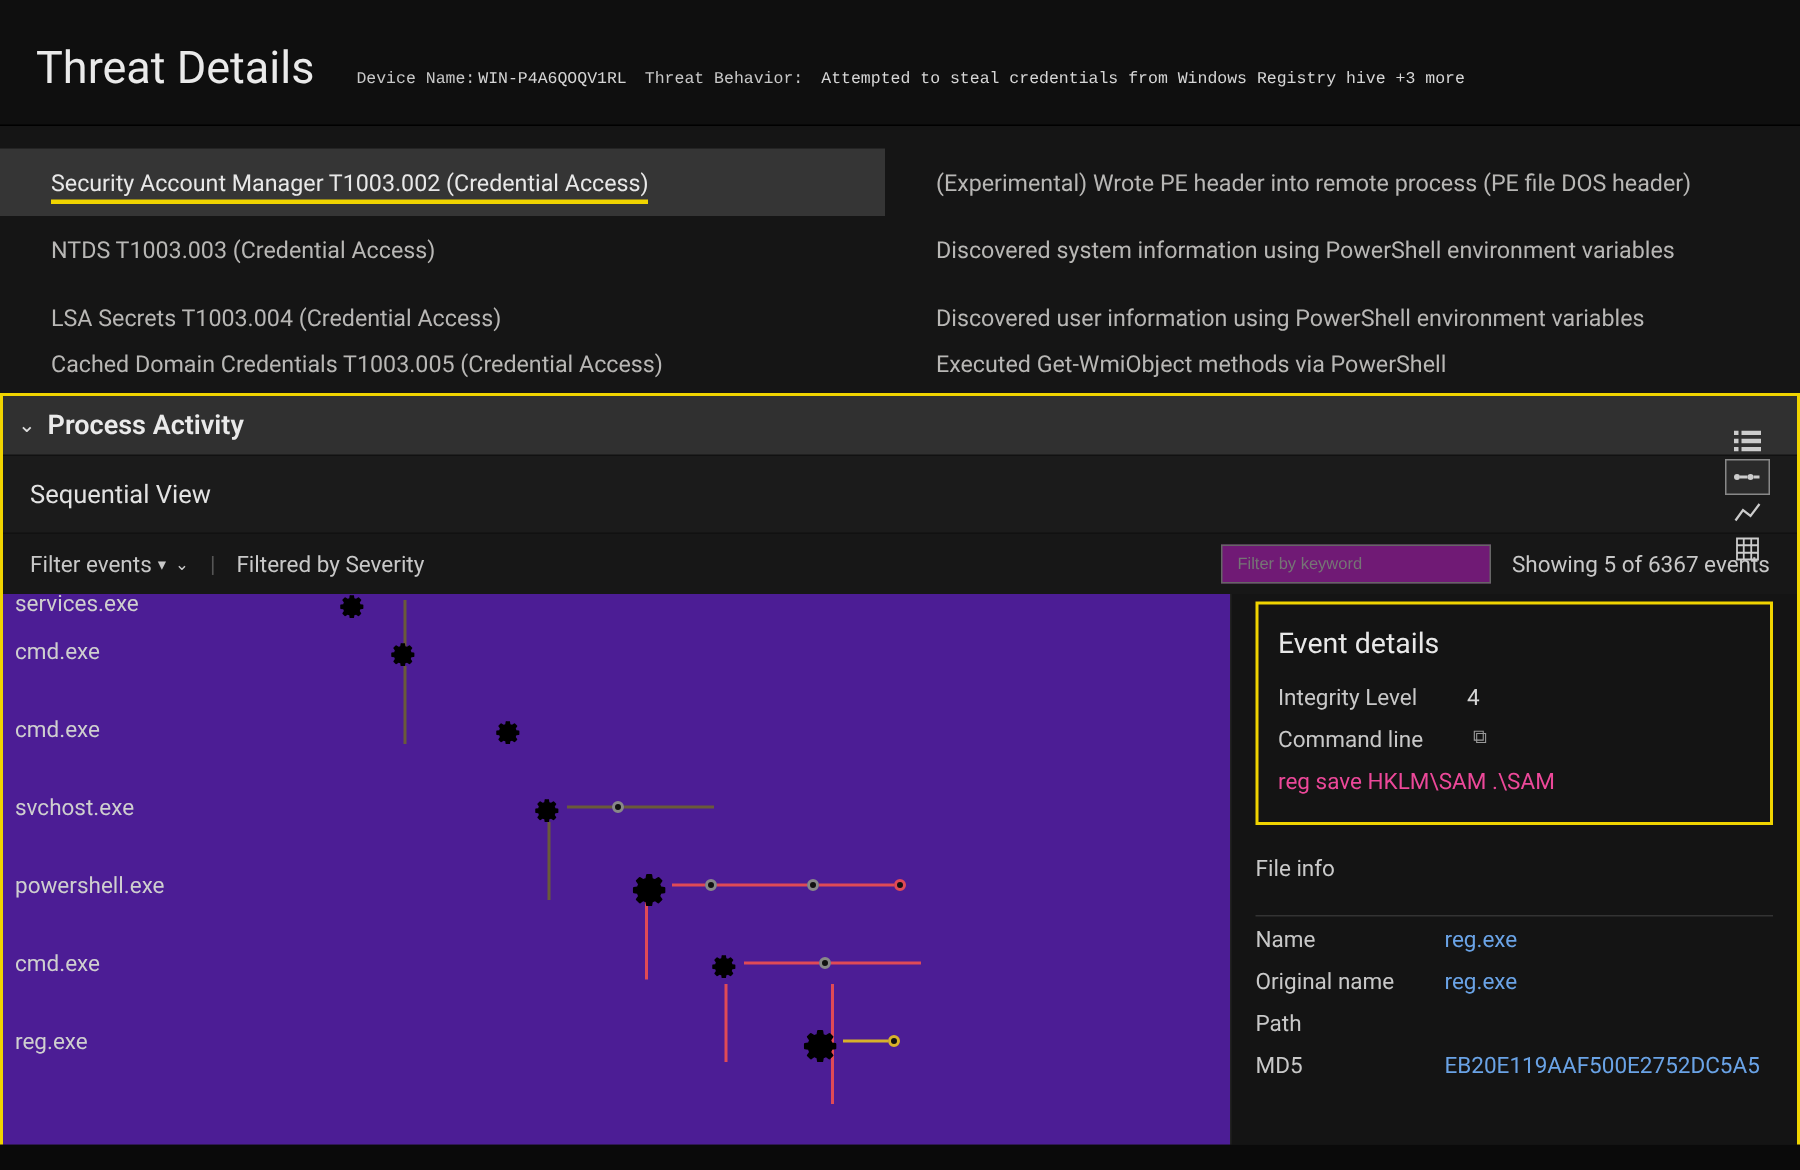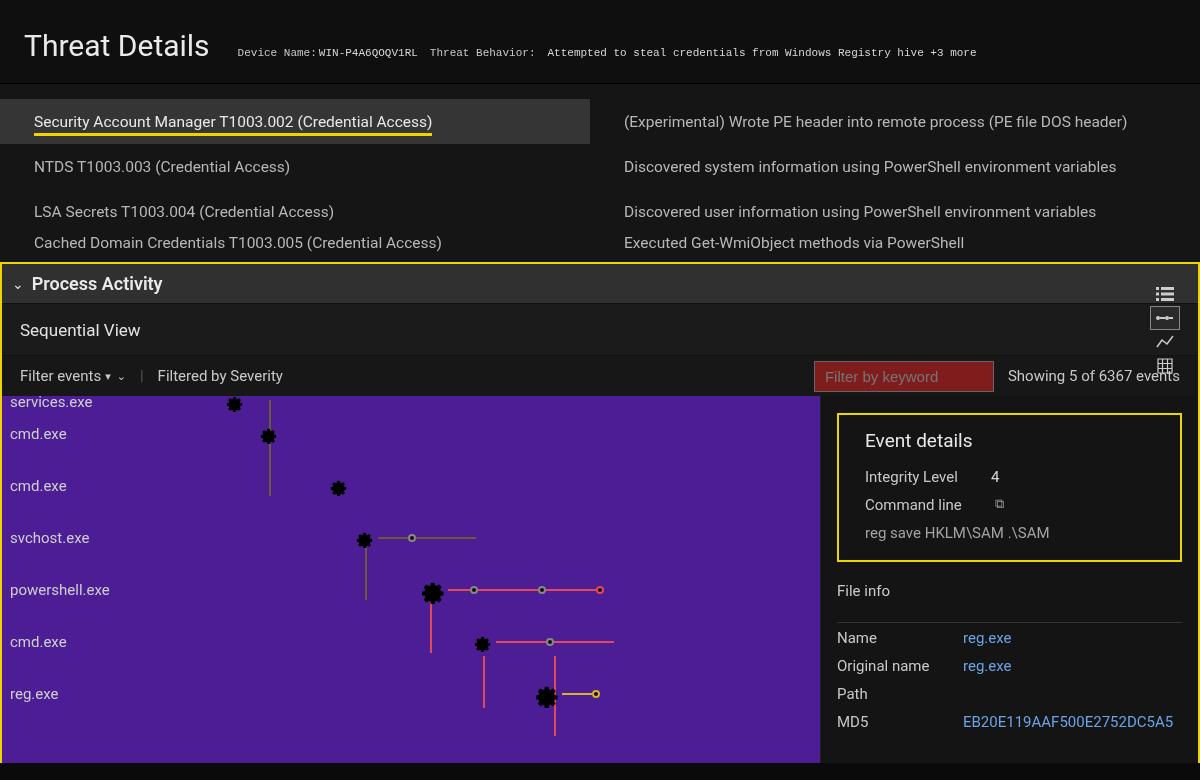--- a/index.html
+++ b/index.html
@@ -26,21 +26,21 @@
   .process-panel { position: relative; border: 2px solid #f0d400; border-bottom: none; background: #1a1a1a; height: 501px; }
   .pa-header { background: #303030; height: 40px; display: flex; align-items: center; padding: 0 10px; gap: 8px; border-bottom: 1px solid #111; }
   .pa-header .chev { font-size: 14px; color: #ddd; }
   .pa-header .title { font-size: 18px; font-weight: 600; color: #eaeaea; }
 
   .seq-row { height: 52px; display: flex; align-items: center; padding: 0 18px; font-size: 17px; color: #e2e2e2; background: #1b1b1b; border-bottom: 1px solid #111; }
 
   .toolbar { height: 40px; display: flex; align-items: center; padding: 0 18px; gap: 14px; background: #171717; font-size: 15px; color: #c8c8c8; }
   .toolbar .fe { display: flex; align-items: center; gap: 4px; }
   .toolbar .spacer { flex: 1; }
-  .toolbar input.kw { background: #7f1d1d; border: 1px solid #666; color: #bbb; padding: 6px 10px; width: 180px; font-size: 15px; }
+  .toolbar input.kw { background: #701a75; border: 1px solid #666; color: #bbb; padding: 6px 10px; width: 180px; font-size: 11px; }
   .ticon { width: 30px; height: 24px; display: flex; align-items: center; justify-content: center; border: 1px solid transparent; color: #ccc; }
   .ticon.sel { border: 1px solid #888; background:#2a2a2a; }
 
   
   .body-split { display: flex; height: calc(100% - 40px - 52px - 40px); }
   .tree-col { flex: 1; position: relative; background: #4c1d95; overflow: hidden; }
   .detail-col { flex: 0 0 378px; background: #141414; border-left: 1px solid #222; padding: 0 16px 10px 16px; overflow: hidden; position: relative;}
 
   
   .prow { height: 52px; display: flex; align-items: center; position: relative; }
@@ -50,28 +50,28 @@
   .gear svg { width: 100%; height: 100%; display:block; }
   .node { position: absolute; display: flex; align-items: center; }
   .dot { width: 8px; height: 8px; border: 2px solid #888; border-radius: 50%; background: #111; display:inline-block; }
   .hline { height: 2px; background: #6a5a3a; }
   .hline.red { background: #e04a56; }
   .hline.yellow { background: #d8b12a; }
   .vline { position:absolute; width:2px; background:#6a5a3a; }
   .vline.red { background:#e04a56; }
 
   
-  .evt-box { border: 2px solid #f0d400; padding: 14px 14px 18px 26px; margin-top: 17px; position: relative; }
+  .evt-box { border: 2px solid #f0d400; padding: 14px 14px 18px 13px; margin-top: 5px; position: relative; }
   .evt-box h3 { font-size: 19px; font-weight: 400; color: #e8e8e8; margin-bottom: 16px;}
   .kv { display: flex; gap: 18px; margin-bottom: 10px; font-size: 15px; }
   .kv .k { color: #c8c8c8; width: 108px; flex-shrink:0; }
   .kv .v { color: #d6d6d6; }
   .kv .v.link { color: #6aa3e6; }
   .cmd-block .k { line-height:1.2;}
-  .cmd-value { color: #a3a3a3; margin-top: 6px; font-size: 15px; }
+  .cmd-value { color: #ec4899; margin-top: 6px; font-size: 15px; }
   .copy-ic { color:#999; font-size:13px; margin-left:4px;}
 
   .section-h { color: #cacaca; font-size: 15px; margin: 20px 0 6px 0; border-bottom: 1px solid #333; padding-bottom: 22px;}
 </style>
 </head>
 <body>
 
 <svg width="0" height="0" style="position:absolute">
   <defs>
     <g id="gear">

